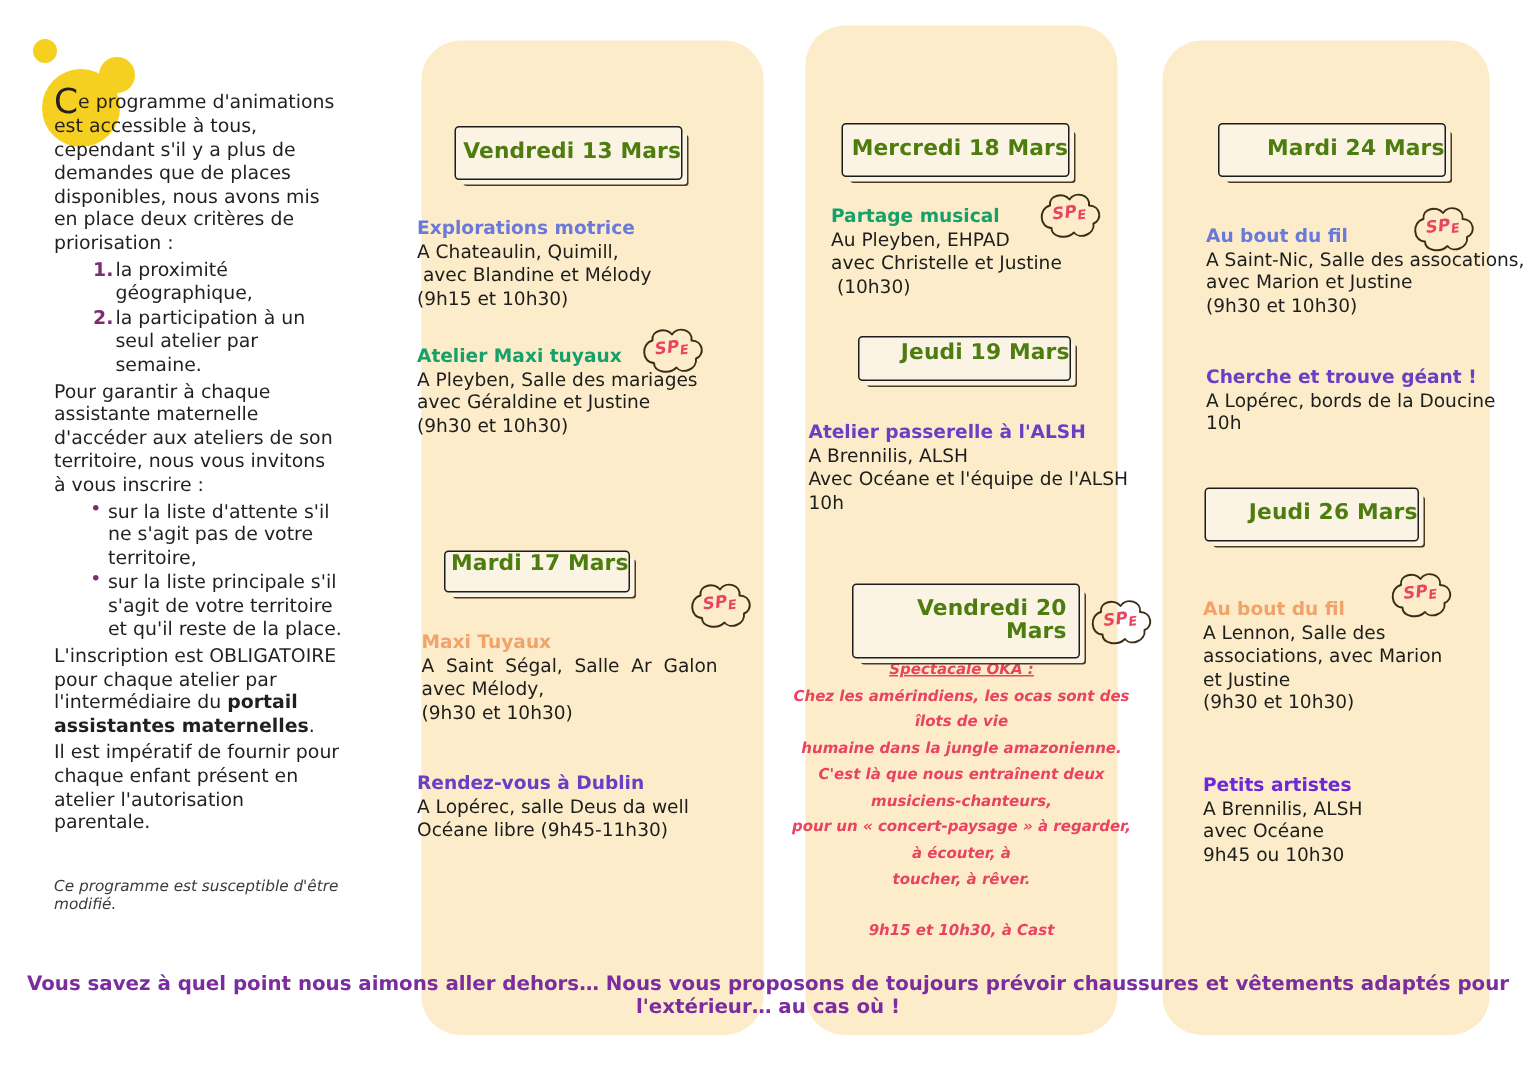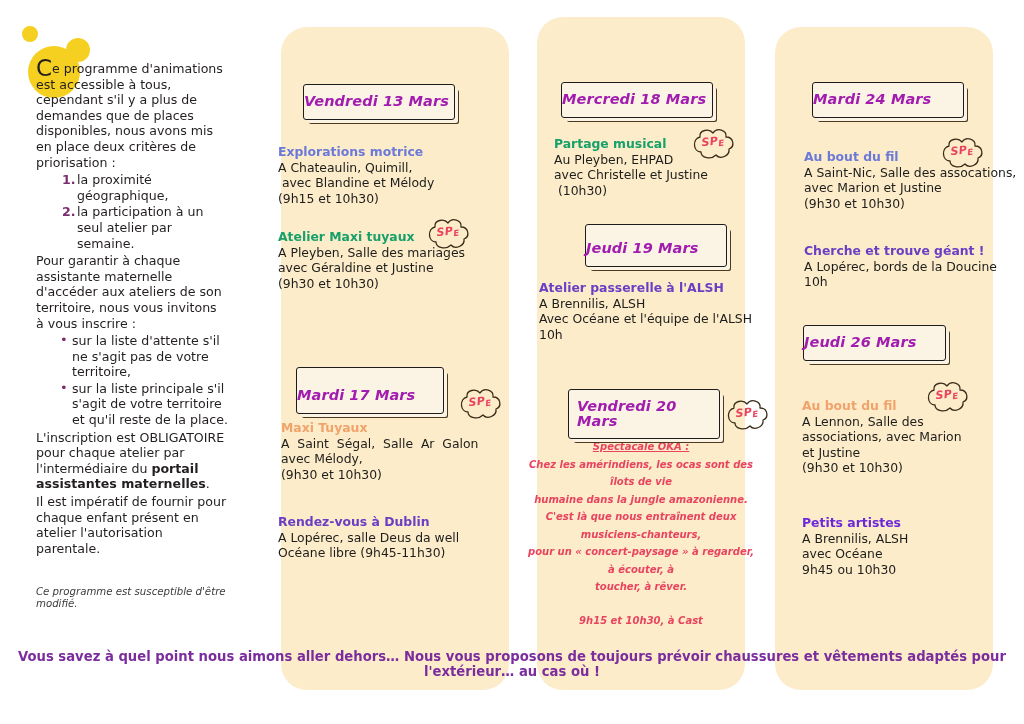--- a/index.html
+++ b/index.html
@@ -100,29 +100,28 @@
   #col-2 { left: 537px; top: 17px;  width: 208px; height: 673px; }
   #col-3 { left: 775px; top: 27px;  width: 218px; height: 663px; }
 
   
   .datebox {
     position: absolute;
     background: #fbf4e4;
     border: 1.6px solid #1c1c1c;
     border-radius: 3px;
     box-shadow: 4px 4px 0 -1px #fbf4e4, 5px 5px 0 -1px #4a3b20;
-    text-align: left;
+    text-align: right;
     font-weight: bold;
     font-size: 14.5px;
-    color: #a21caf;
+    color: #4d7c0f;
     letter-spacing: 0.1px;
     line-height: 1;
     box-sizing: border-box;
     z-index: 4;
-    font-style: italic;
   }
 
   
   .spe {
     position: absolute;
     width: 48px;
     height: 36px;
     z-index: 5;
   }
   .spe svg { display: block; width: 48px; height: 36px; overflow: visible; }
@@ -205,23 +204,23 @@
   <ul class="lists">
     <li>sur la liste d'attente s'il ne s'agit pas de votre territoire,</li>
     <li>sur la liste principale s'il s'agit de votre territoire et qu'il reste de la place.</li>
   </ul>
   <p><span>L'inscription est OBLIGATOIRE pour chaque atelier par l'intermédiaire du </span><span class="strongtxt">portail assistantes maternelles</span><span>.</span></p>
   <p>Il est impératif de fournir pour chaque enfant présent en atelier l'autorisation parentale.</p>
 </div>
 <div class="note">Ce programme est susceptible d'être modifié.</div>
 
 <div class="datebox" style="left:303px; top:84px;  width:152px; padding:9px 0 10px;">Vendredi 13 Mars</div>
-<div class="datebox" style="left:296px; top:367px; width:148px; padding:20px 0 10px;">Mardi 17 Mars</div>
+<div class="datebox" style="left:296px; top:367px; width:124px; padding:1px 0 10px;">Mardi 17 Mars</div>
 <div class="datebox" style="left:561px; top:82px;  width:152px; padding:9px 0 10px;">Mercredi 18 Mars</div>
-<div class="datebox" style="left:585px; top:224px; width:142px; padding:16px 0 10px;">Jeudi 19 Mars</div>
+<div class="datebox" style="left:572px; top:224px; width:142px; padding:3px 0 10px;">Jeudi 19 Mars</div>
 <div class="datebox" style="left:568px; top:389px; width:152px; padding:9px 8px 10px;">Vendredi 20 Mars</div>
 <div class="datebox" style="left:812px; top:82px;  width:152px; padding:9px 0 10px;">Mardi 24 Mars</div>
 <div class="datebox" style="left:803px; top:325px; width:143px; padding:9px 0 10px;">Jeudi 26 Mars</div>
 
 <div class="spe" style="left:424px; top:216px;">
   <svg viewBox="0 0 48 36">
     <path d="M11 11 C10 4, 20 2, 24 7 C28 1, 38 4, 37 11 C45 11, 46 21, 40 23 C41 30, 31 34, 27 29 C22 34, 12 32, 12 26 C4 26, 3 13, 11 11 Z" fill="none" stroke="#3a2d18" stroke-width="1.3" stroke-linejoin="round"></path>
   </svg>
   <div class="spe-label"><span>SP</span><span class="sm">E</span></div>
 </div>

